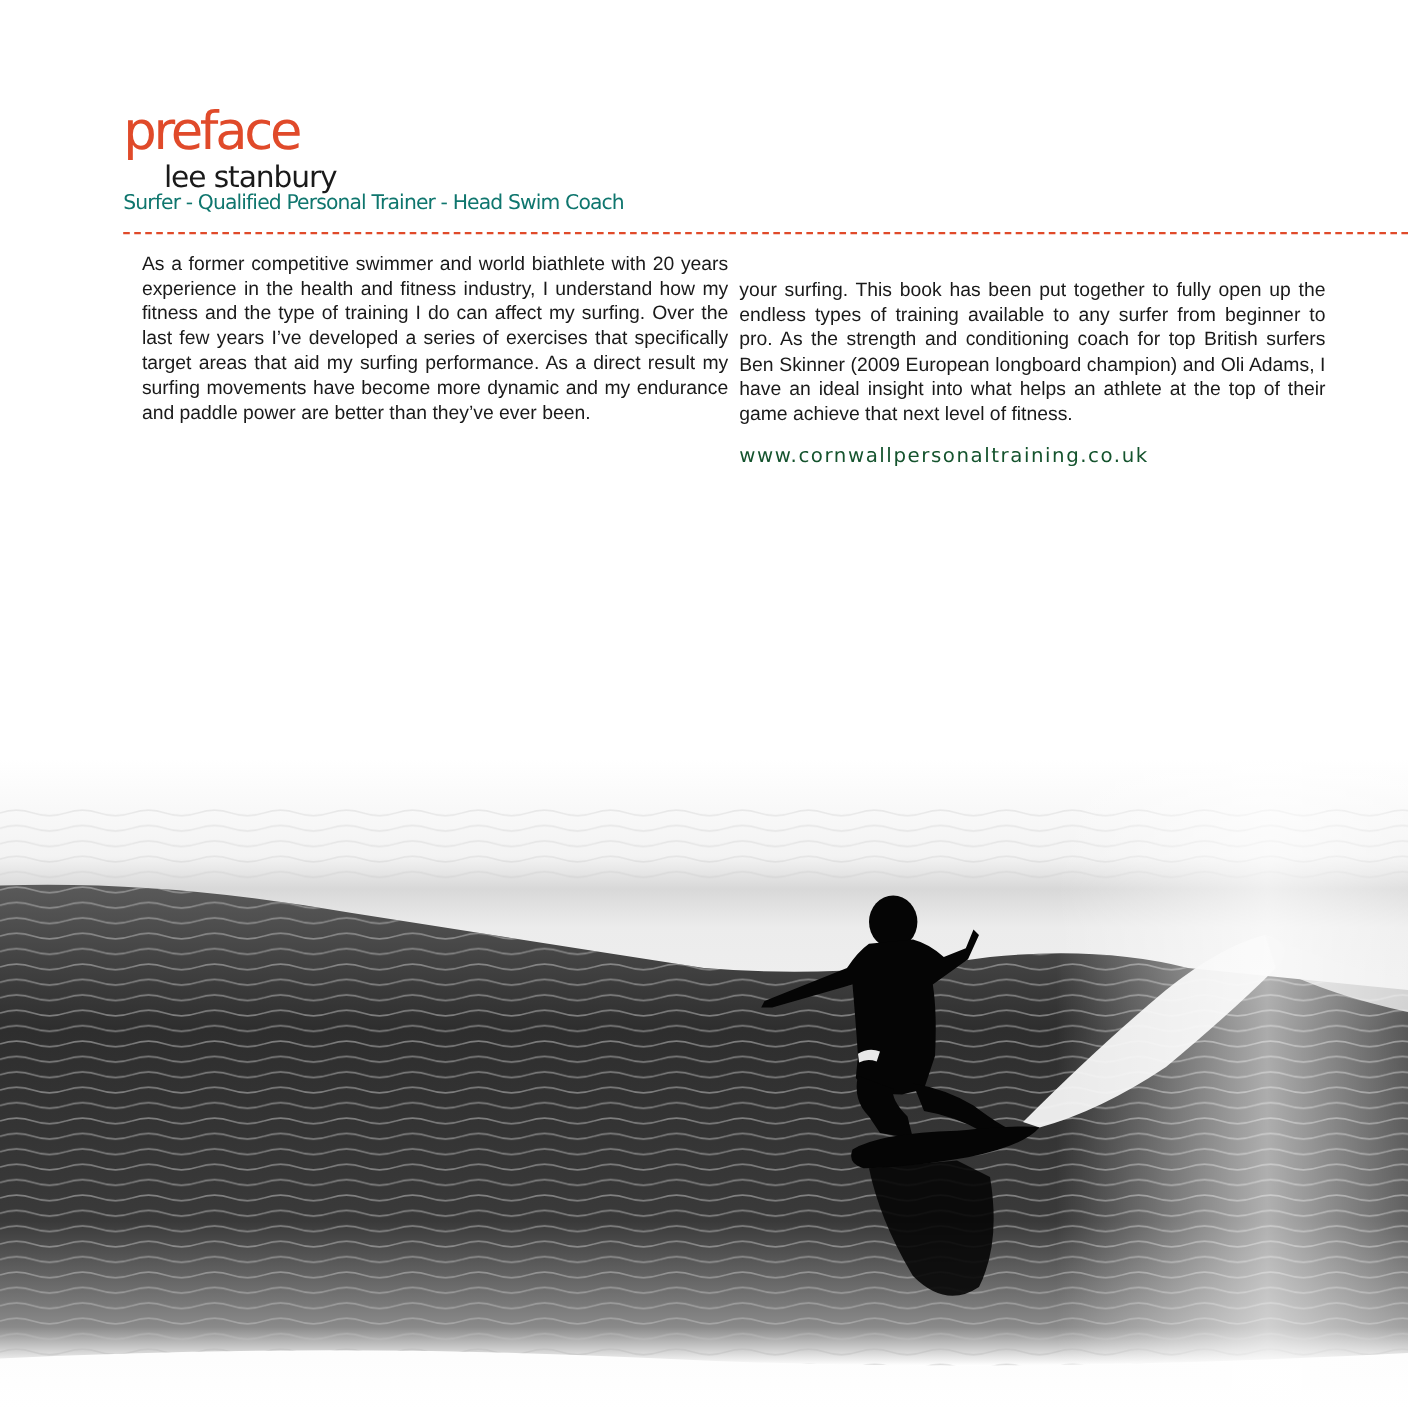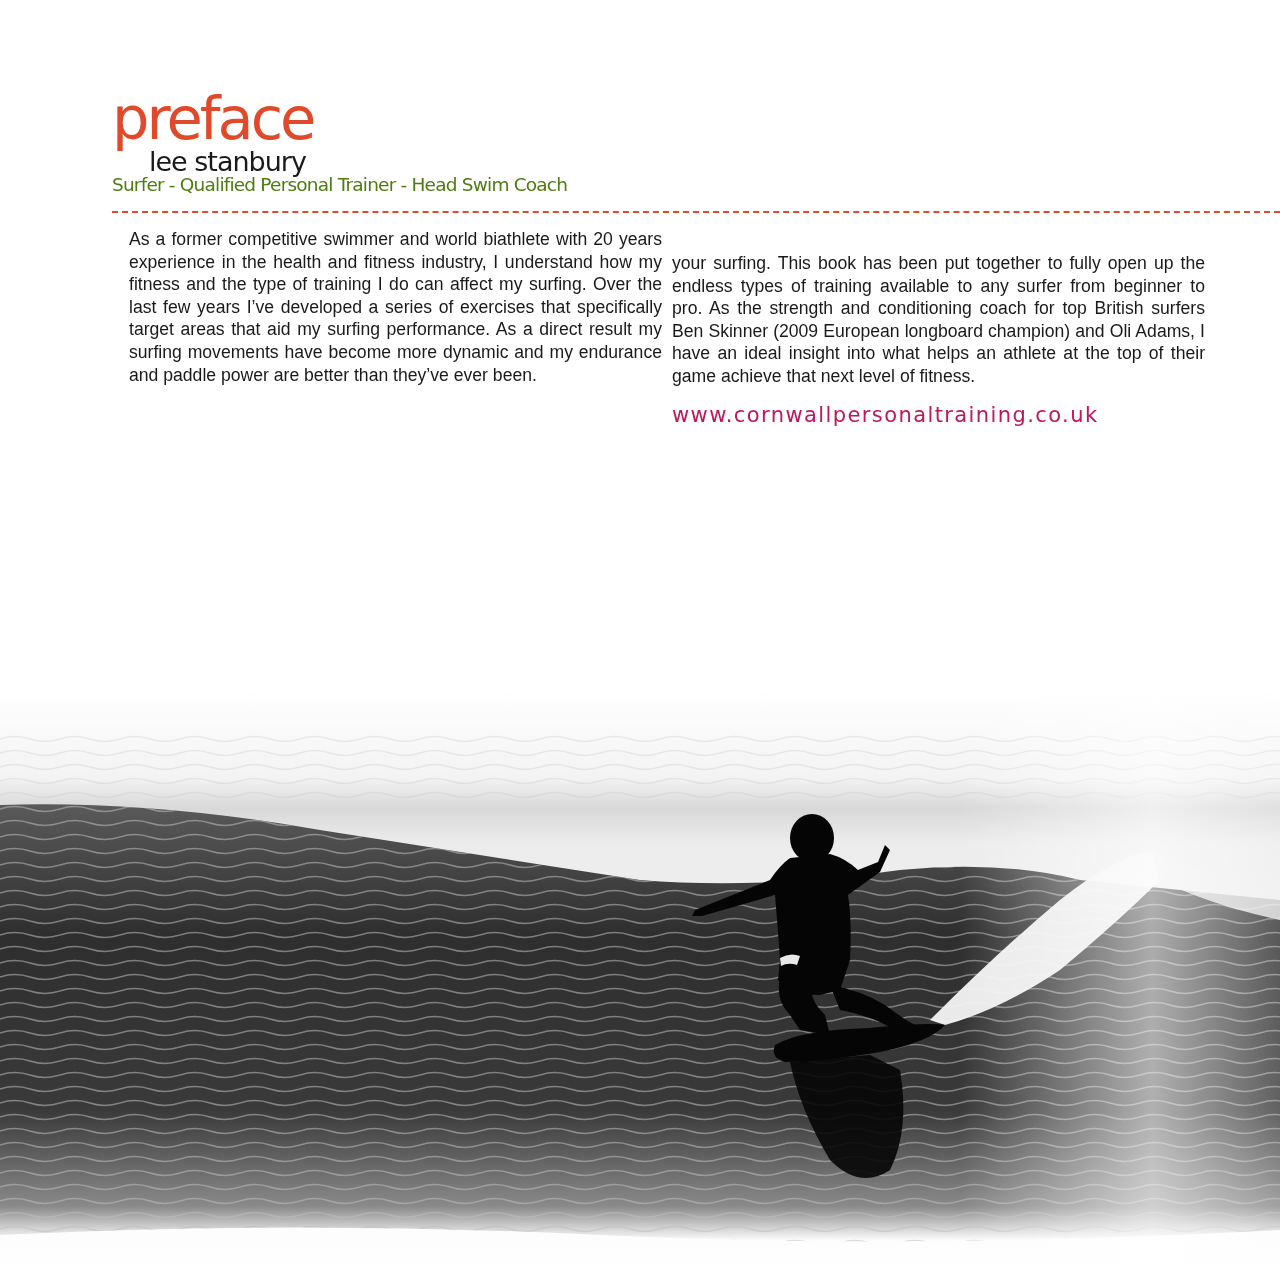--- a/index.html
+++ b/index.html
@@ -5,48 +5,48 @@
     html, body { margin: 0; padding: 0; }
     body {
       width: 1280px; height: 1280px; overflow: hidden;
       background: #ffffff; position: relative;
       font-family: "Liberation Sans", sans-serif;
       color: #1a1a1a;
     }
     .heading { position: absolute; left: 112px; top: 82px; }
     .title {
       font-family: "DejaVu Sans", sans-serif;
-      font-size: 59px; line-height: 74px; font-weight: 400;
+      font-size: 48px; line-height: 74px; font-weight: 400;
       letter-spacing: -3px; color: #e04a2a; margin: 0;
     }
     .author {
       font-family: "DejaVu Sans", sans-serif;
       font-size: 27px; line-height: 28px; letter-spacing: -1px;
       color: #1a1a1a; margin-top: -8px; margin-left: 37px;
     }
     .subtitle {
       font-family: "DejaVu Sans", sans-serif;
       font-size: 18.5px; line-height: 22px; letter-spacing: -0.8px;
-      color: #4d7c0f; margin-top: -2px;
+      color: #0f766e; margin-top: -2px;
     }
     .divider {
       position: absolute; left: 112px; top: 211px; width: 1168px; height: 0;
       border-top: 2px dashed #e04a2a;
     }
     .col {
       position: absolute; top: 228px; width: 533px;
       font-size: 17.6px; line-height: 22.6px; text-align: justify;
       color: #1a1a1a;
     }
     .col p { margin: 0 0 14px 0; }
     .col-left { left: 129px; }
     .col-right { left: 672px; margin-top: 24px; }
     .url {
       font-family: "DejaVu Sans", sans-serif;
-      font-size: 21px; letter-spacing: 1.4px; color: #be185d;
+      font-size: 18px; letter-spacing: 1.4px; color: #14532d;
       margin-top: 2px; display: inline-block;
     }
     .photo { position: absolute; left: 0; top: 690px; width: 1280px; height: 590px; }
   </style>
 </head>
 <body>
 
 <div class="heading">
   <h1 class="title">preface</h1>
   <div class="author">lee stanbury</div>

